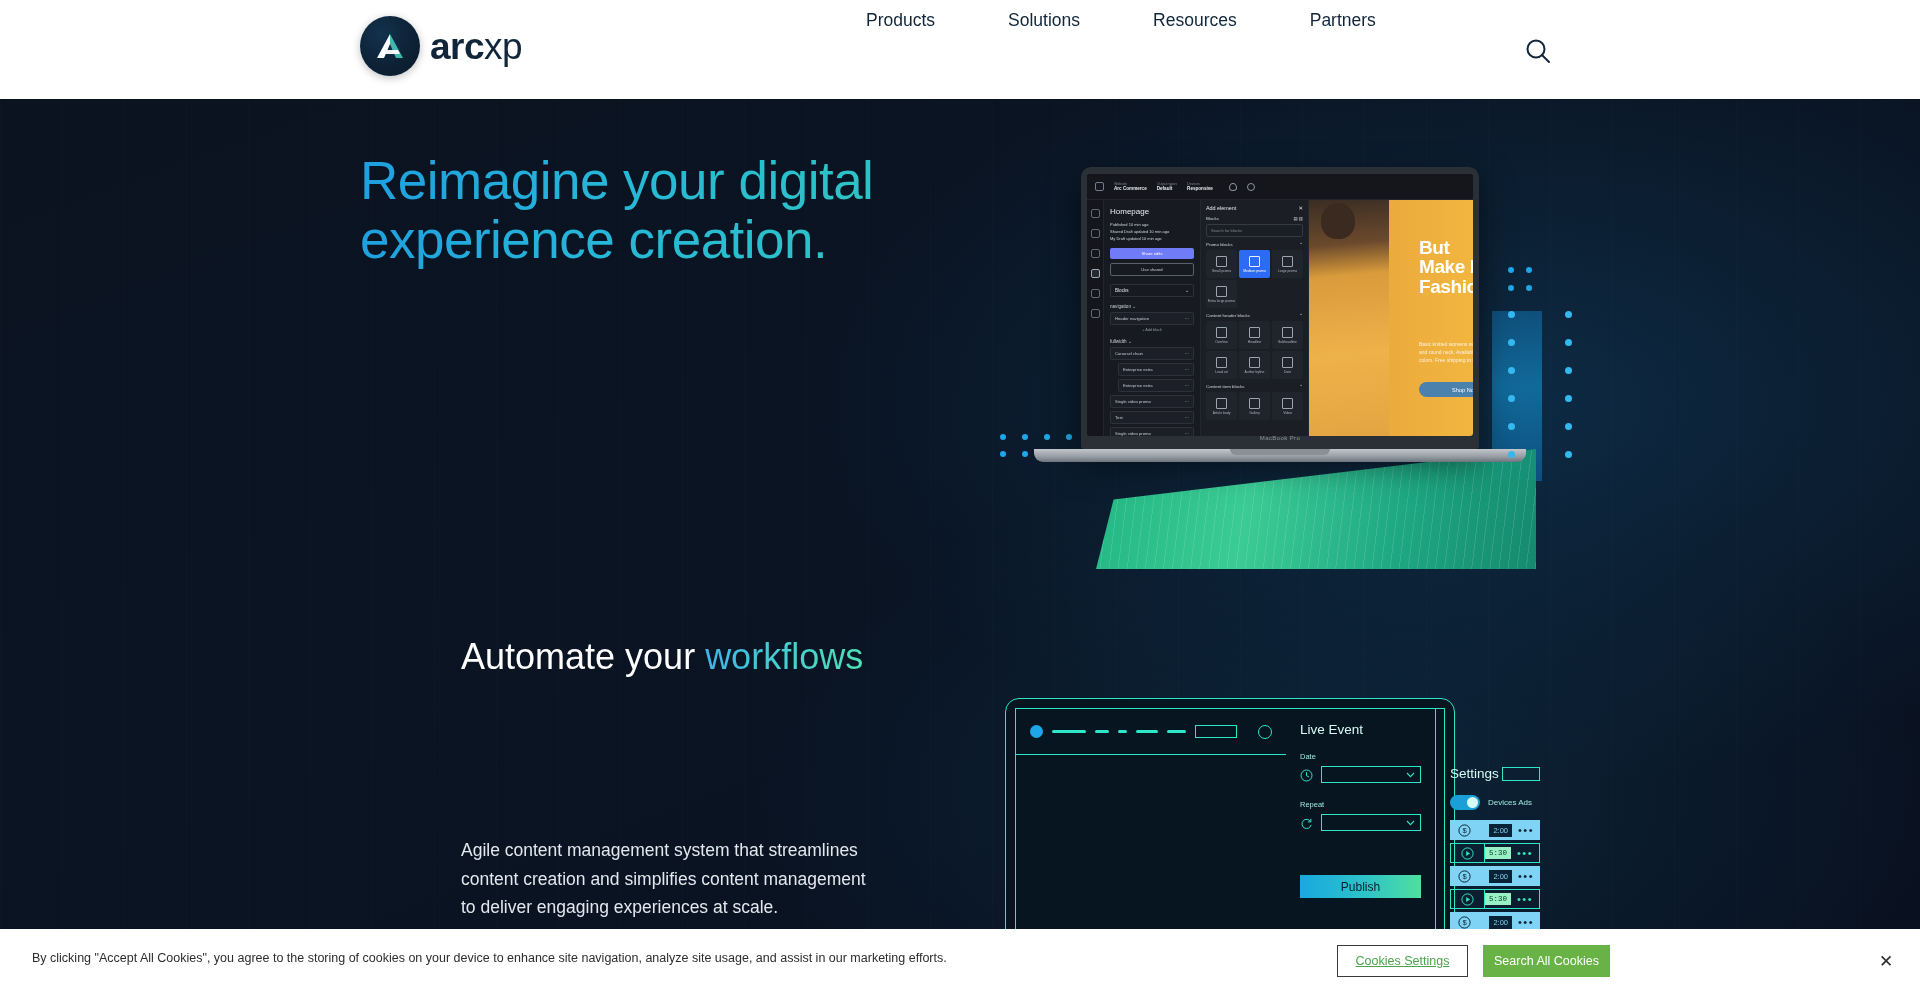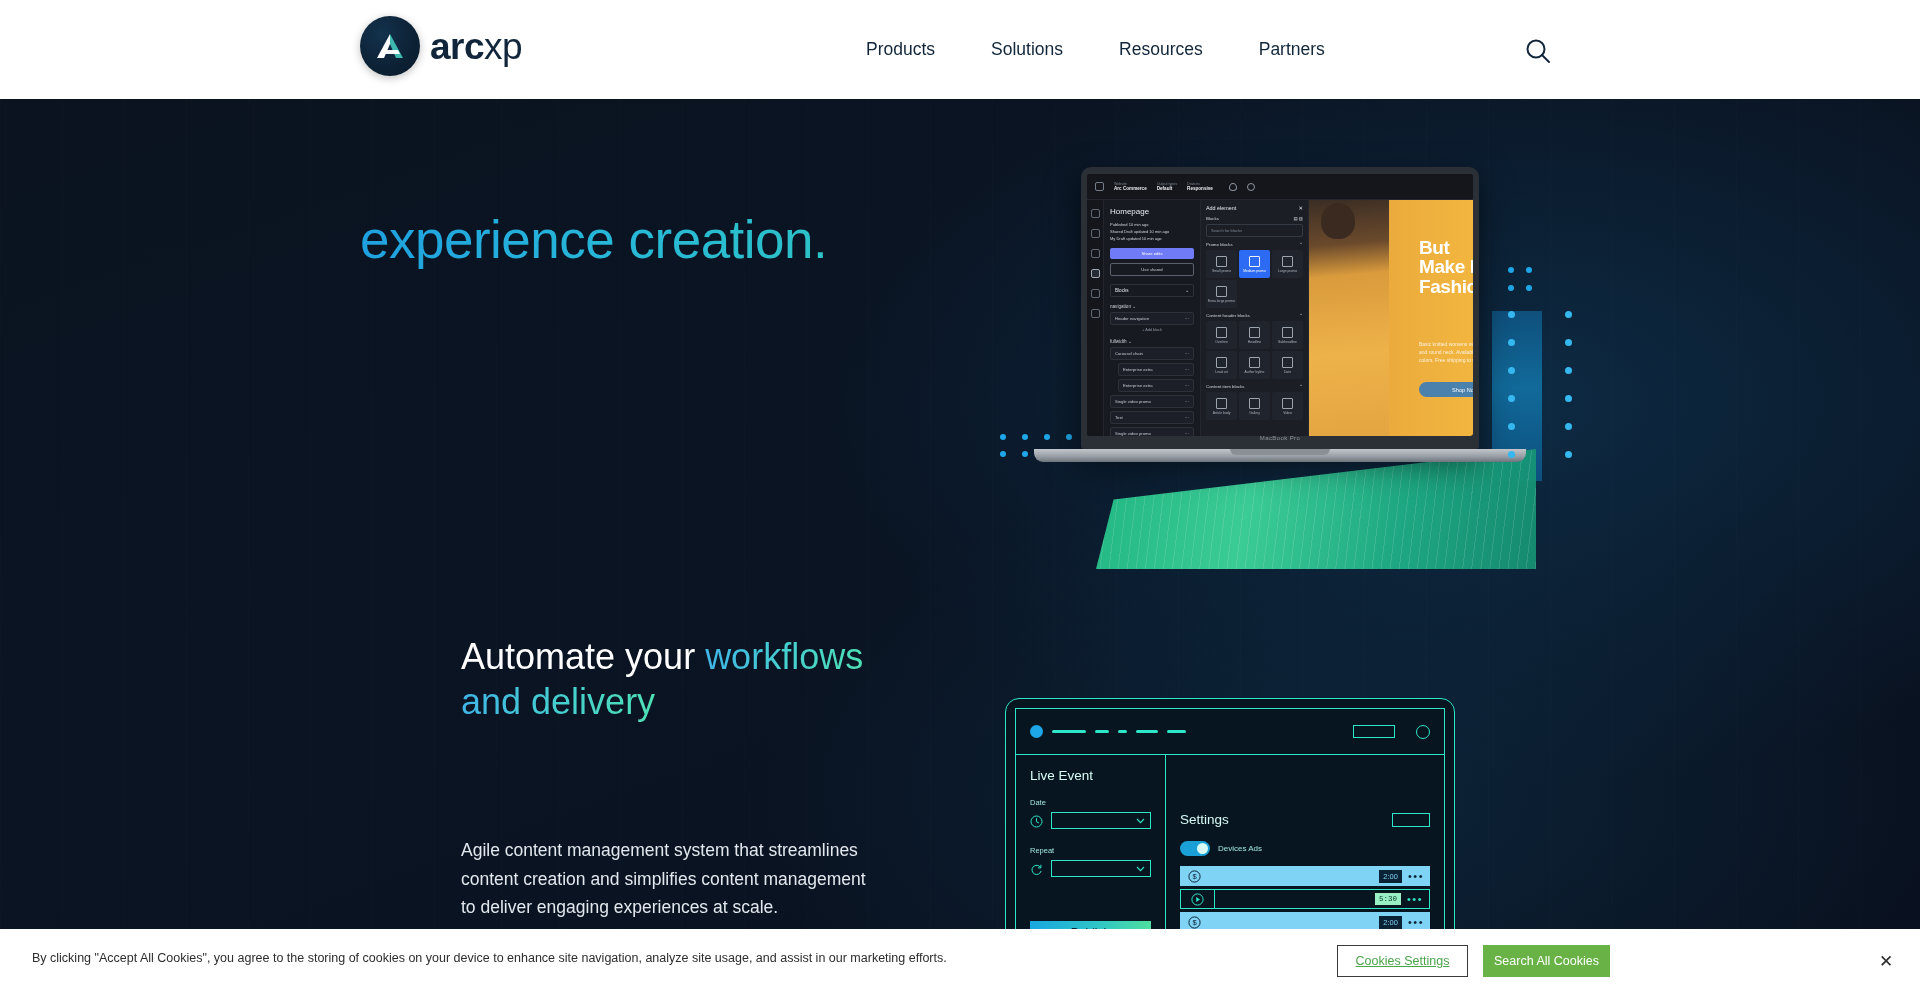--- a/index.html
+++ b/index.html
@@ -31,21 +31,21 @@
   }
   .logo-text {
     font-size: 37px; letter-spacing: -.5px; line-height: 1;
     white-space: nowrap; display: flex; align-items: baseline;
   }
   .logo-text .arc { font-weight: 700; color: #11263a; }
   .logo-text .xp  { font-weight: 300; color: #11263a; }
 
   .nav {
     position: absolute; left: 838px; top: 0; height: 99px;
-    display: flex; align-items: center; gap: 0;
+    display: flex; align-items: flex-start; gap: 17px;
   }
   .nav a {
     color: #11263a; font-size: 17.5px; text-decoration: none;
     padding: 10px 28px; white-space: nowrap;
   }
   .btn-demo-top {
     position: absolute; left: 1303px; top: 28px;
     height: 44px; padding: 0 30px; border: none; border-radius: 40px;
     background: #4fe0b5; color: #11263a;
     font-family: "Liberation Sans", sans-serif;
@@ -206,21 +206,21 @@
     width: 412px; color: #e3e8ee; font-size: 17.5px; line-height: 1.63;
   }
 
   
   .wire {
     position: absolute; left: 1005px; top: 599px;
     width: 450px; height: 298px;
     border: 1.5px solid #2ee6c8; border-radius: 14px;
     background: #071521; padding: 9px;
   }
-  .wire-inner { border: 1px solid #2ee6c8; height: 100%; display: flex; flex-direction: column; }
+  .wire-inner { border: 1px solid #2ee6c8; height: 100%; display: flex; flex-direction: row; }
   .wire-top { height: 46px; border-bottom: 1px solid #2ee6c8; display: flex; align-items: center; padding: 0 14px; gap: 9px; }
   .wire-dot { width: 13px; height: 13px; border-radius: 50%; background: #1ea7e8; }
   .wl { height: 3px; background: #2ee6c8; border-radius: 2px; }
   .wire-box { width: 42px; height: 13px; border: 1px solid #2ee6c8; margin-left: auto; }
   .wire-circ { width: 14px; height: 14px; border: 1px solid #2ee6c8; border-radius: 50%; margin-left: 12px; }
   .wire-main { flex: 1; display: flex; min-height: 0; }
   .wire-left { width: 150px; border-right: 1px solid #2ee6c8; padding: 13px 14px; }
   .wire-right { flex: 1; padding: 13px 14px 0 14px; overflow: hidden; }
   .wire-h { color: #d7fbf4; font-size: 13.5px; margin-bottom: 15px; }
   .wire-lbl { color: #9fe6dd; font-size: 7.5px; margin-bottom: 5px; }
@@ -311,21 +311,21 @@
       <circle cx="13" cy="13" r="8.5" fill="none" stroke="#11263a" stroke-width="2"></circle>
       <line x1="19" y1="19" x2="26" y2="26" stroke="#11263a" stroke-width="2" stroke-linecap="round"></line>
     </svg>
   </button>
 </div>
 
 <div class="page">
   <div class="bg-streaks"></div>
 
   <h1 class="hero-title">
-    <br>
+    <span>Reimagine your digital</span><br>
     <span>experience creation.</span>
   </h1>
 
   <div class="dots" style="left:1000px; top:335px; grid-template-columns:repeat(5,22px); grid-template-rows:repeat(2,17px);">
     <span style="width:6px;height:6px;background:#1ea7e8"></span>
       <span style="width:6px;height:6px;background:#1ea7e8"></span>
       <span style="width:6px;height:6px;background:#1ea7e8"></span>
       <span style="width:6px;height:6px;background:#1ea7e8"></span>
       <span style="width:6px;height:6px;background:#1ea7e8"></span>
     <span style="width:6px;height:6px;background:#1ea7e8"></span>
@@ -548,21 +548,20 @@
         </div>
       </div>
       <div class="laptop-label">MacBook Pro</div>
     </div>
     <div class="laptop-base"></div>
     <div class="laptop-notch"></div>
   </div>
 
   <h2 class="sec2-title">
     <span>Automate your </span><span class="grad">workflows</span><br>
-    <span class="grad">and delivery</span>
   </h2>
   <p class="sec2-body">Agile content management system that streamlines content creation and simplifies content management to deliver engaging experiences at scale.</p>
 
   <div class="wire">
     <div class="wire-inner">
 
       <div class="wire-top">
         <div class="wire-dot"></div>
         <div class="wl" style="width:34px"></div>
         <div class="wl" style="width:14px"></div>

